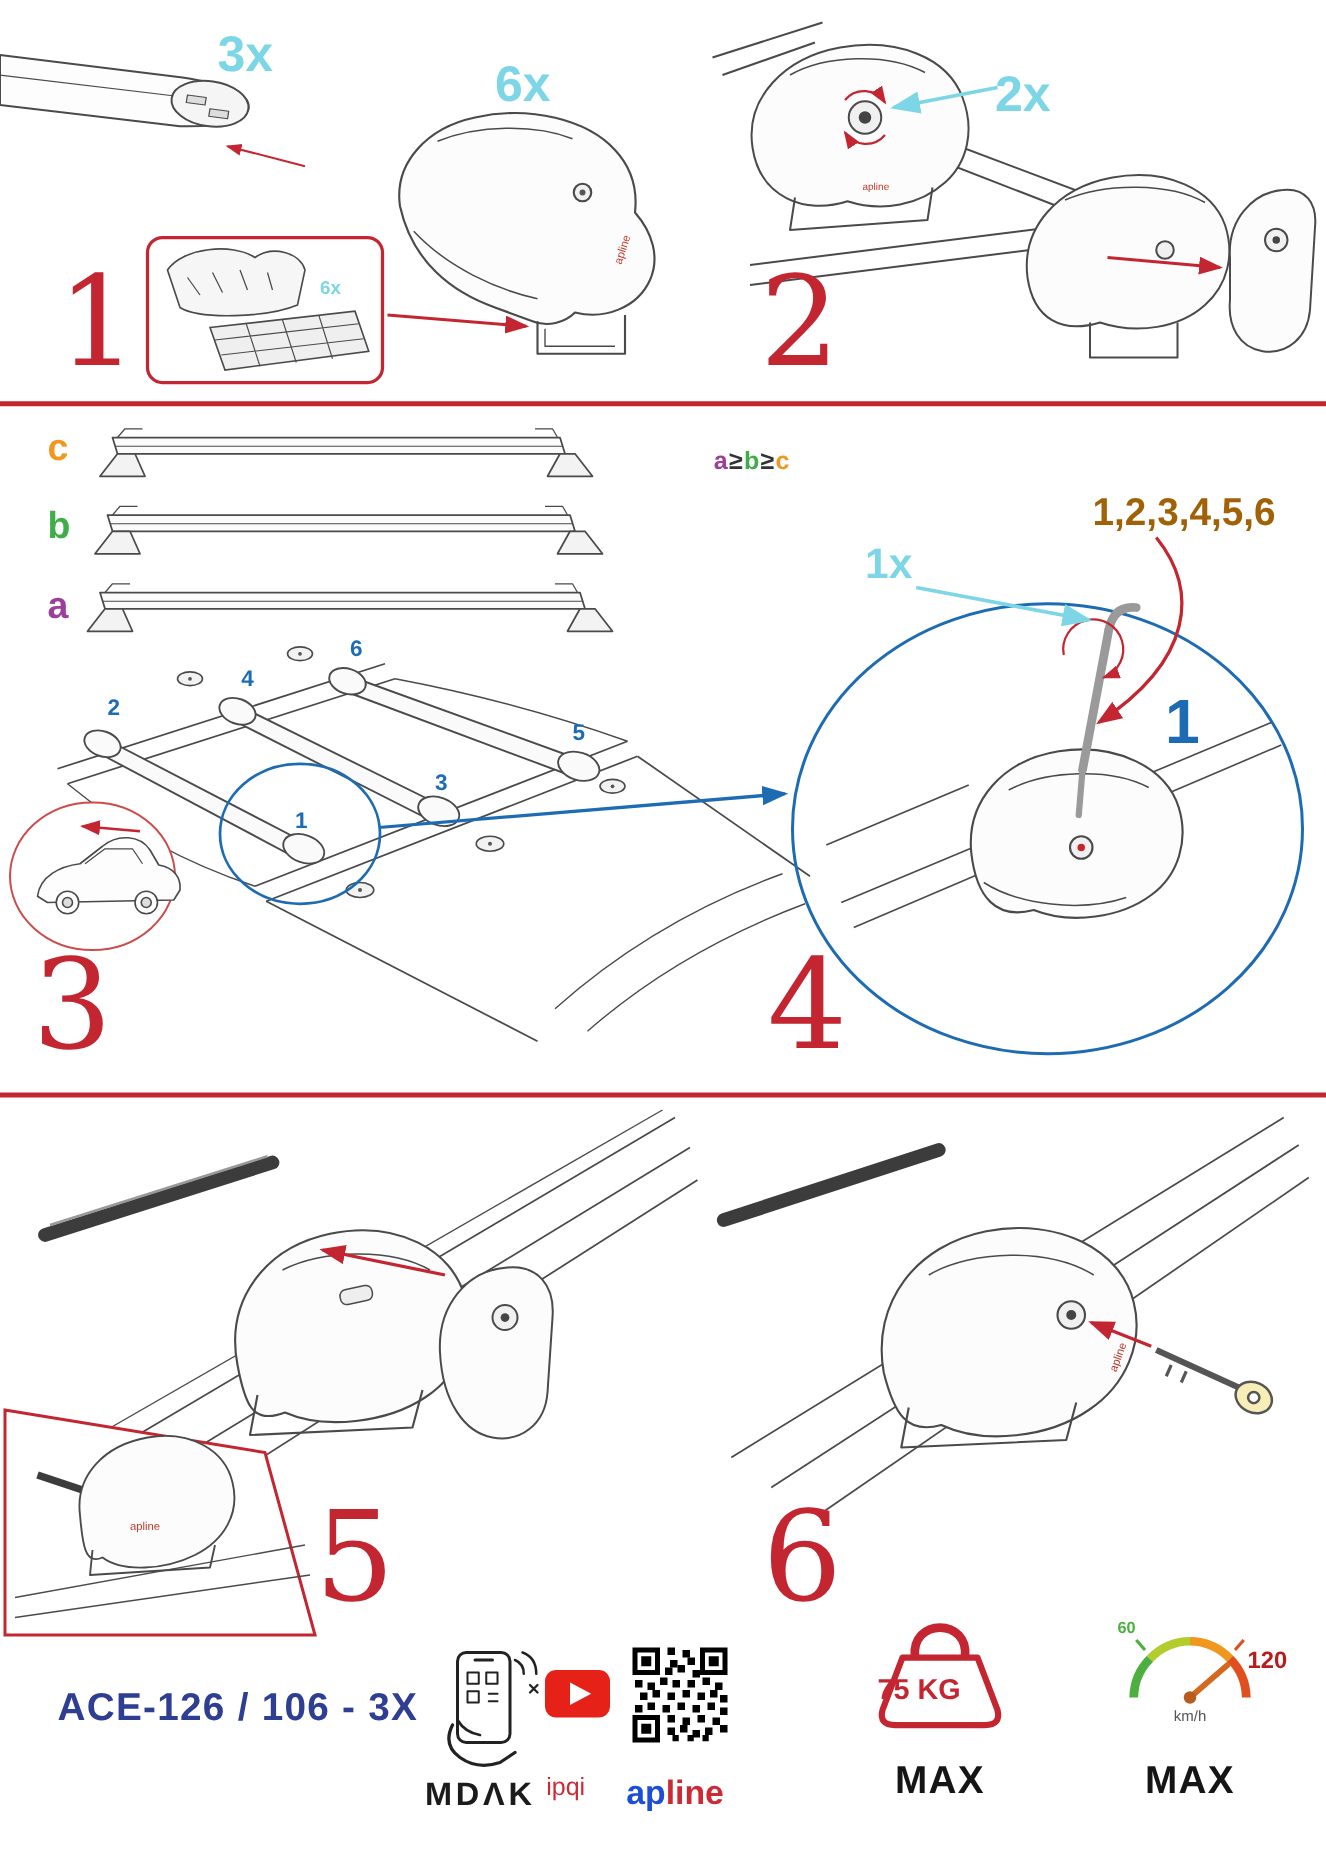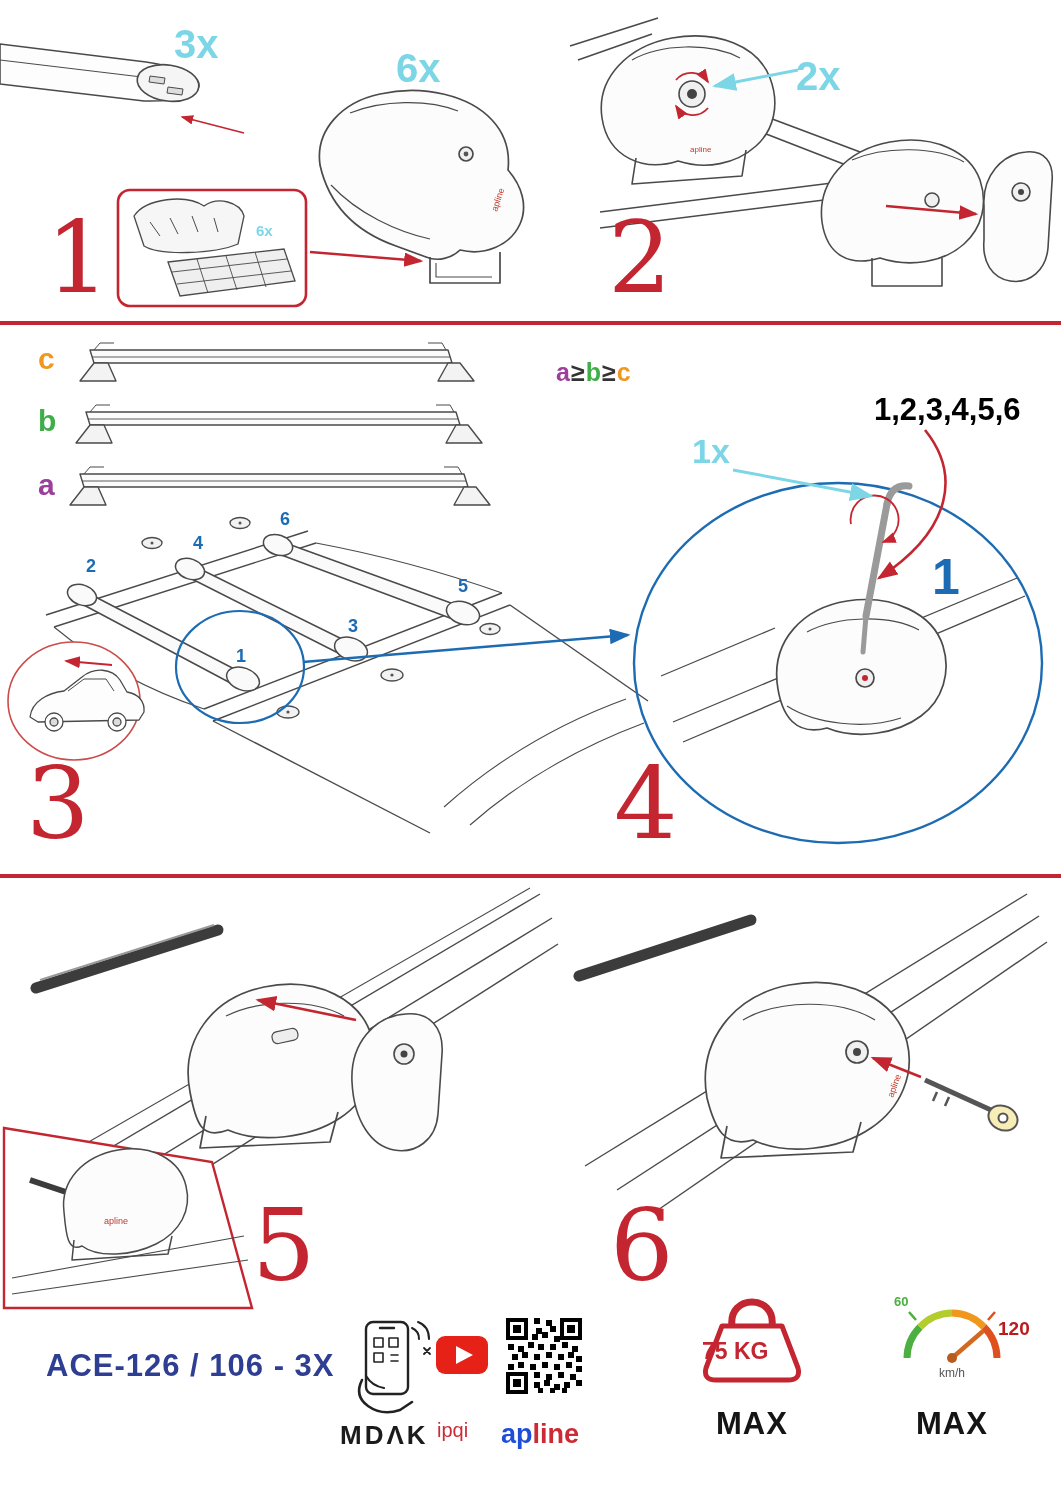--- a/index.html
+++ b/index.html
@@ -120,21 +120,21 @@
       <g>
         <path d="M20,138 L404,138 L408,151 L24,151 Z"></path>
         <path d="M22,145 L406,145" stroke-width="0.9" fill="none"></path>
         <path d="M24,151 L10,169 L46,169 L38,151 Z" fill="#f3f3f3"></path>
         <path d="M404,151 L394,169 L430,169 L416,151 Z" fill="#f3f3f3"></path>
         <path d="M24,138 l6,-7 14,0 M402,138 l-4,-7 -14,0" fill="none" stroke-width="1"></path>
       </g>
     </g>
   </svg>
 
-  <span class="abs" style="left:556px;top:358px;font-size:25px;font-weight:bold;letter-spacing:1px">
+  <span class="abs" style="left:571px;top:358px;font-size:20px;font-weight:bold;letter-spacing:1px">
     <span style="color:#9b3f9b">a</span><span style="color:#333">≥</span><span style="color:#3fae49">b</span><span style="color:#333">≥</span><span style="color:#f0971e">c</span>
   </span>
 
   <svg class="art" style="left:0;top:495px" width="660" height="345" viewBox="0 0 660 345">
     <defs>
       <marker id="mDb" markerWidth="9" markerHeight="8" refX="7" refY="3" orient="auto">
           <path d="M0,0L8,3L0,6Z" fill="#1d6cb3"></path>
         </marker>
       <marker id="mDr" markerWidth="9" markerHeight="8" refX="7" refY="3" orient="auto">
           <path d="M0,0L8,3L0,6Z" fill="#c42631"></path>
@@ -219,21 +219,21 @@
     <g>
       <path d="M262,84 Q266,64 284,66" stroke="#9a9a9a" stroke-width="7" fill="none" stroke-linecap="round"></path>
       <path d="M262,84 L241,196" stroke="#9a9a9a" stroke-width="7" fill="none" stroke-linecap="round"></path>
       <path d="M241,196 L238,232" stroke="#9a9a9a" stroke-width="5" fill="none" stroke-linecap="round"></path>
       <path d="M226,104 A24,24 0 1 1 258,122" stroke="#c42631" stroke-width="1.8" fill="none" marker-end="url(#mEr)"></path>
     </g>
     <line x1="108" y1="50" x2="246" y2="76" stroke="#7cd6e6" stroke-width="3" marker-end="url(#mEc)"></line>
     <path d="M300,10 C334,52 330,108 254,158" stroke="#c42631" stroke-width="2.6" fill="none" marker-end="url(#mEr)"></path>
   </svg>
   <span class="qty" style="left:692px;top:432px;font-size:34px">1x</span>
-  <span class="abs" style="left:874px;top:392px;font-size:31px;font-weight:bold;color:#000000">1,2,3,4,5,6</span>
+  <span class="abs" style="left:874px;top:392px;font-size:31px;font-weight:bold;color:#a16207">1,2,3,4,5,6</span>
   <span class="abs" style="left:932px;top:548px;font-size:50px;font-weight:bold;color:#1d6cb3">1</span>
   <span class="stepnum" style="left:614px;top:758px">4</span>
 
   <div class="divider" style="top:874px"></div>
 
   <svg class="art" style="left:0;top:880px" width="560" height="432" viewBox="0 0 560 432">
     <defs>
       <marker id="mFr" markerWidth="9" markerHeight="8" refX="7" refY="3" orient="auto">
           <path d="M0,0L8,3L0,6Z" fill="#c42631"></path>
         </marker>

